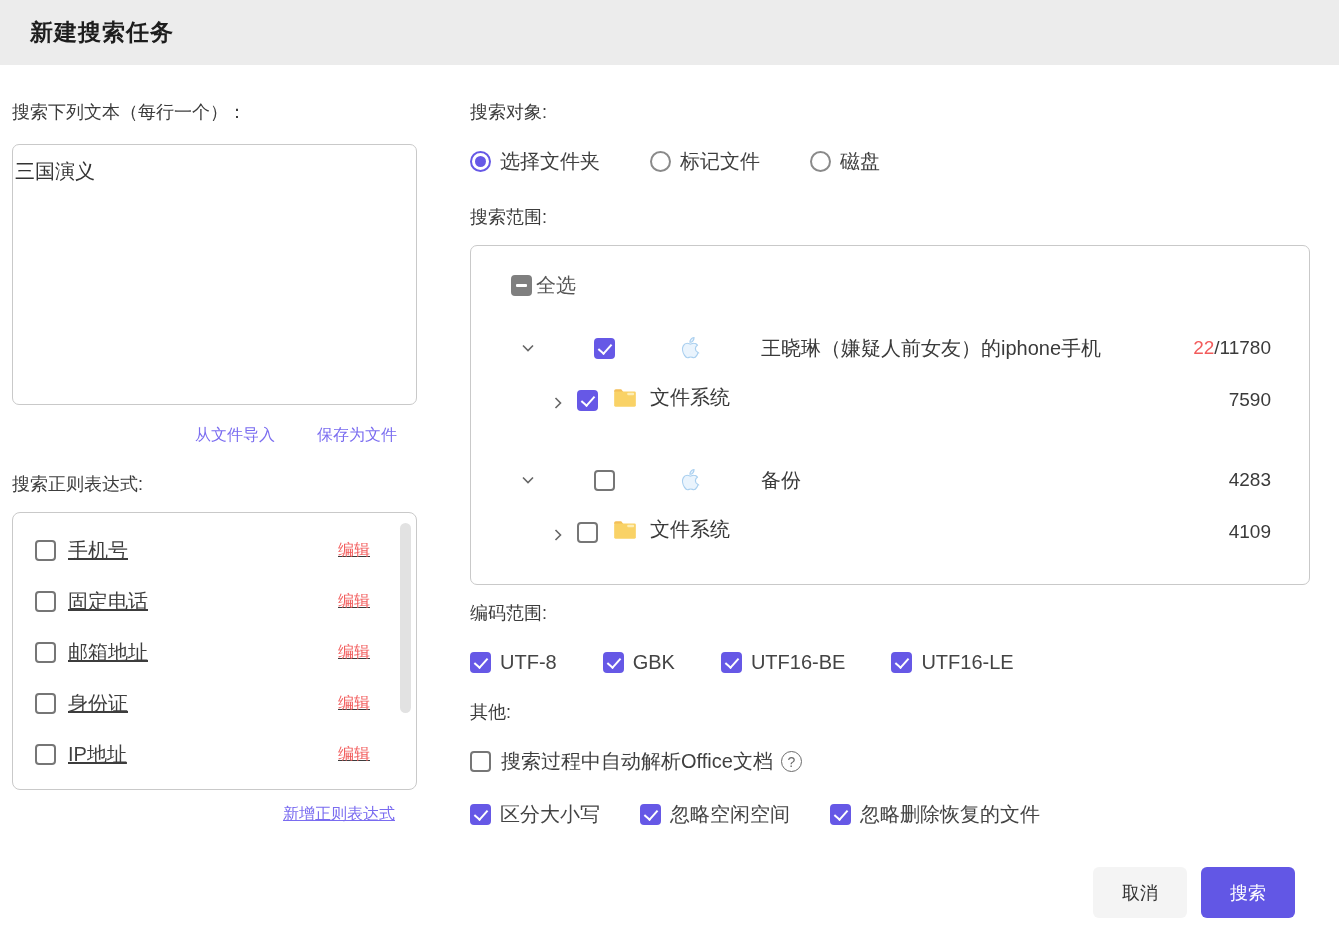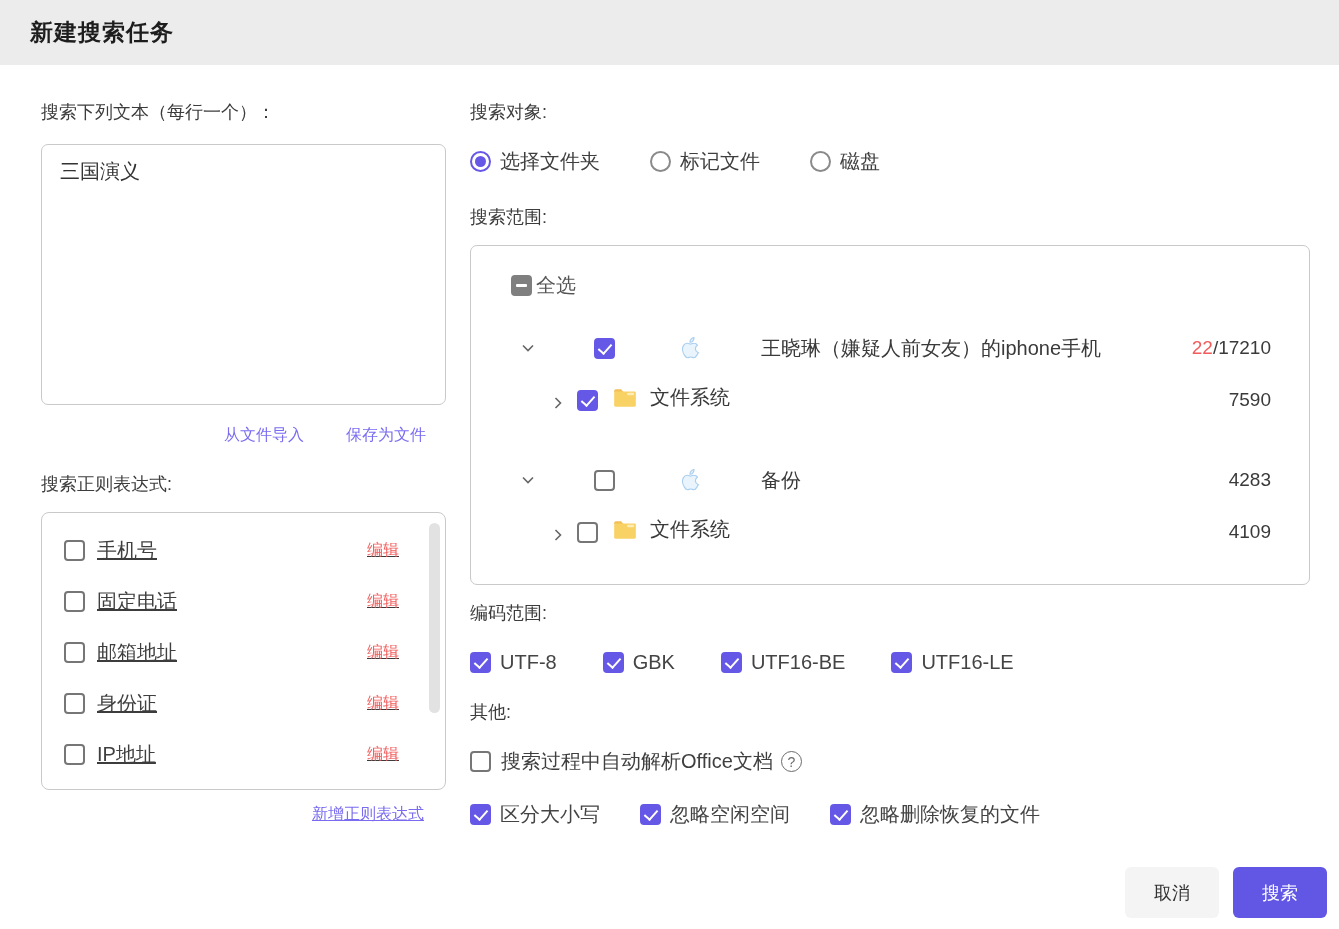--- a/index.html
+++ b/index.html
@@ -8,23 +8,23 @@
 
   .dialog { position:relative; width:1339px; height:929px; background:#fff; }
 
   
   .header { height:65px; background:#ececec; display:flex; align-items:center; padding-left:30px; }
   .header .title { font-size:23px; color:#1d1d1d; font-weight:600; letter-spacing:1px; }
 
   .section-label { font-size:18px; color:#3c3c3c; }
 
   
-  .left-col { position:absolute; left:41px; top:100px; width:405px; }
+  .left-col { position:absolute; left:12px; top:100px; width:405px; }
   .textarea-box { margin-top:20px; width:405px; height:261px; border:1px solid #c9c9c9;
-    border-radius:7px; padding:12px 18px; font-size:20px; color:#333; line-height:1.4;
+    border-radius:7px; padding:12px 2px; font-size:20px; color:#333; line-height:1.4;
     resize:none; outline:none; font-family:inherit; background:#fff; }
   .file-links { margin-top:16px; display:flex; justify-content:flex-end; gap:42px; padding-right:20px; }
   .file-links a { color:#7a6cf0; font-size:16px; text-decoration:none; cursor:pointer; }
 
   .regex-label { margin-top:26px; }
   .regex-box { position:relative; margin-top:16px; width:405px; height:278px;
     border:1px solid #c9c9c9; border-radius:8px; padding:12px 0 0 22px; overflow:hidden; }
   .regex-row { display:flex; align-items:center; height:51px; padding-right:46px;text-decoration:underline; }
   .regex-row .lbl { font-size:20px; color:#3f3f3f; margin-left:12px; }
   .regex-row .edit { margin-left:auto; color:#f25c5c; font-size:16px; text-decoration:none; cursor:pointer; }
@@ -76,21 +76,21 @@
   .cb-item .lbl { font-size:20px; color:#444; }
 
   .other-label { margin-top:26px; }
   .office-row { margin-top:24px; display:flex; align-items:center; }
   .office-row .lbl { font-size:20px; color:#3f3f3f; margin-left:10px; }
   .help-icon { width:21px; height:21px; border:1.6px solid #6b6b6b; border-radius:50%; margin-left:8px;
     display:flex; align-items:center; justify-content:center; font-size:14px; color:#6b6b6b; flex:0 0 auto; }
   .flags-row { margin-top:26px; display:flex; align-items:center; gap:40px; }
 
   
-  .footer { position:absolute; right:12px; bottom:11px; display:flex; gap:14px; }
+  .footer { position:absolute; right:44px; bottom:11px; display:flex; gap:14px; }
   .btn { min-width:94px; height:51px; border-radius:6px; border:none; font-size:18px;
     display:flex; align-items:center; justify-content:center; cursor:pointer; font-family:inherit; padding:0 24px; }
   .btn.cancel { background:#f4f4f4; color:#333; }
   .btn.primary { background:#6257e5; color:#fff; }
 
   svg { display:block; }
 </style>
 </head>
 <body>
 
@@ -183,21 +183,21 @@
             </svg>
         </span>
         <span class="cb checked"></span>
         <span class="node-icon">
           <svg width="26" height="26" viewBox="0 0 24 24">
             <path fill="#eaf4fd" stroke="#a9cfef" stroke-width="1.1" d="M17.9 12.6c0-2.2 1.8-3.2 1.9-3.3-1-1.5-2.6-1.7-3.2-1.7-1.4-.1-2.6.8-3.3.8-.7 0-1.7-.8-2.9-.8-1.5 0-2.9.9-3.6 2.2-1.6 2.7-.4 6.8 1.1 9 .7 1.1 1.6 2.3 2.8 2.2 1.1 0 1.6-.7 2.9-.7 1.3 0 1.7.7 2.9.7 1.2 0 2-1.1 2.7-2.2.9-1.2 1.2-2.5 1.3-2.5-.1-.1-2.6-1.1-2.6-3.7z"></path>
             <path fill="#eaf4fd" stroke="#a9cfef" stroke-width="1.1" d="M15.6 5.4c.6-.8 1.1-1.9 1-2.9-.9 0-2.1.6-2.7 1.4-.6.7-1.1 1.8-1 2.8 1.1.1 2.1-.5 2.7-1.3z"></path>
           </svg>
         </span>
         <span class="lbl">王晓琳（嫌疑人前女友）的iphone手机</span>
-        <span class="count"><span class="hl">22</span><span>/17210</span></span>
+        <span class="count"><span class="hl">22</span><span>/11780</span></span>
       </div>
 
       <div class="tree-row lvl2">
         <span class="chev">
           <svg width="16" height="16" viewBox="0 0 16 16">
               <polyline points="5.5,3 10.5,8 5.5,13" fill="none" stroke="#666" stroke-width="1.6"></polyline>
             </svg>
         </span>
         <span class="cb checked"></span>
         <span class="node-icon">

